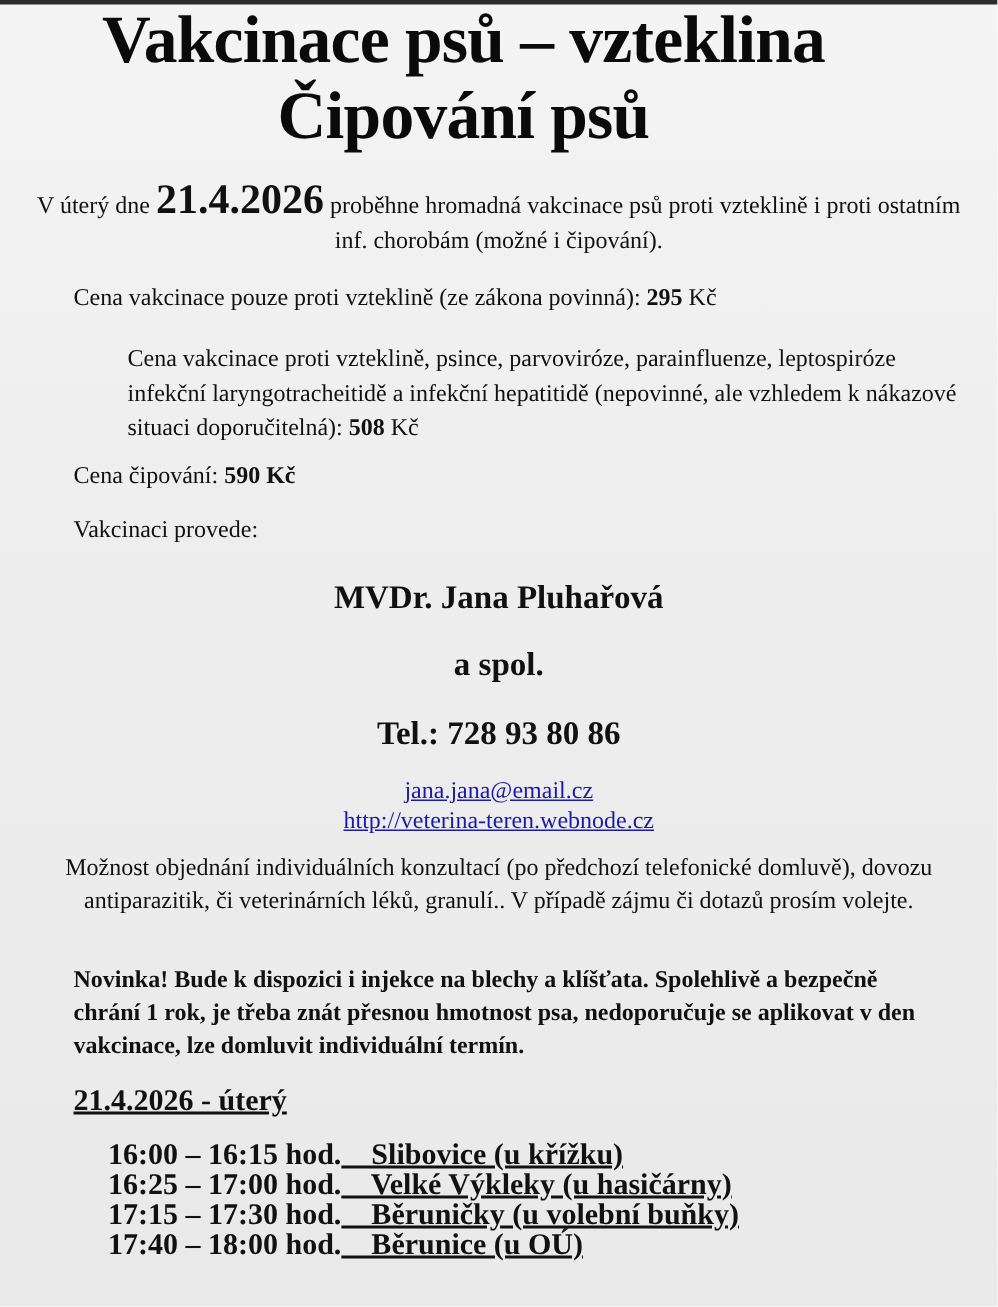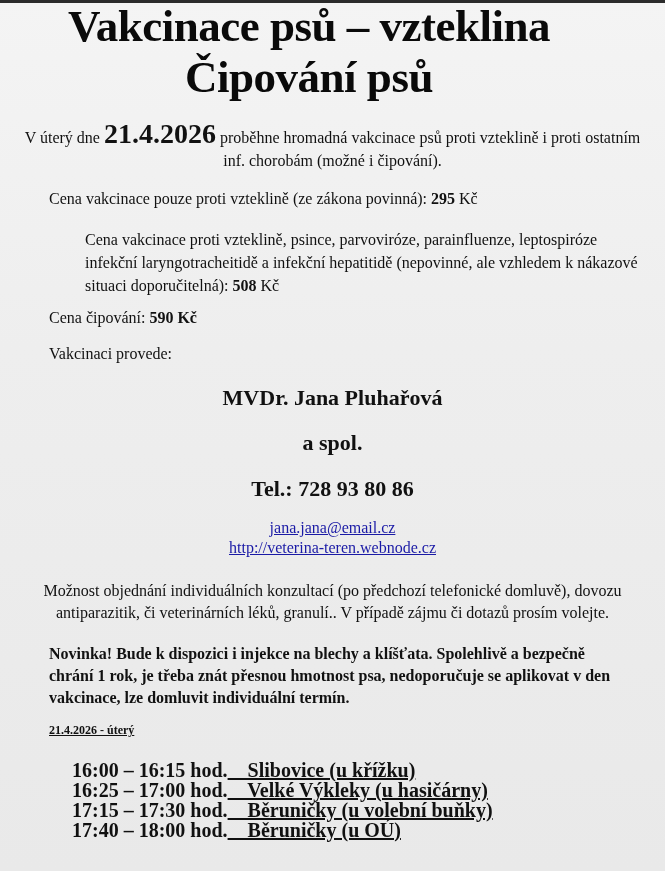--- a/index.html
+++ b/index.html
@@ -37,30 +37,30 @@
     .center-big {
       position: absolute; left: 0; width: 665px; text-align: center;
       font-weight: bold; font-size: 22px; line-height: 26px;
     }
     .links {
       position: absolute; left: 0; width: 665px; top: 518px;
       text-align: center; font-size: 16px; line-height: 20px;
     }
     .links a { color: #1a1aa6; text-decoration: underline; }
     .consult {
-      position: absolute; left: 40px; width: 585px; top: 580px;
+      position: absolute; left: 40px; width: 585px; top: 568px;
       text-align: center; font-size: 16px; line-height: 22px;
     }
     .novinka {
       position: absolute; left: 49px; width: 580px; top: 643px;
       font-weight: bold; font-size: 16px; line-height: 22px;
     }
     .sched-head {
       position: absolute; left: 49px; top: 723px;
-      font-weight: bold; font-size: 12px; text-decoration: underline;
+      font-weight: bold; font-size: 20px; text-decoration: underline;
     }
     .sched {
       position: absolute; left: 72px; top: 760px;
       font-weight: bold; font-size: 20px; line-height: 20px;
     }
     .row { white-space: pre; }
     .row .loc { text-decoration: underline; }
   </style>
 </head>
 <body>
@@ -101,15 +101,15 @@
   <div class="consult">Možnost objednání individuálních konzultací (po předchozí telefonické domluvě), dovozu antiparazitik, či veterinárních léků, granulí.. V případě zájmu či dotazů prosím volejte.</div>
 
   <div class="novinka">Novinka! Bude k dispozici i injekce na blechy a klíšťata. Spolehlivě a bezpečně chrání 1 rok, je třeba znát přesnou hmotnost psa, nedoporučuje se aplikovat v  den vakcinace, lze domluvit individuální termín.</div>
 
   <div class="sched-head">21.4.2026 - úterý</div>
 
   <div class="sched">
     <div class="row"><span>16:00 – 16:15 hod.</span><span class="loc">    Slibovice (u křížku)</span></div>
     <div class="row"><span>16:25 – 17:00 hod.</span><span class="loc">    Velké Výkleky (u hasičárny)</span></div>
     <div class="row"><span>17:15 – 17:30 hod.</span><span class="loc">    Běruničky (u volební buňky)</span></div>
-    <div class="row"><span>17:40 – 18:00 hod.</span><span class="loc">    Běruničky (u OÚ)</span></div>
+    <div class="row"><span>17:40 – 18:00 hod.</span><span class="loc">    Běrunice (u OÚ)</span></div>
   </div>
 </div>
 
 </body></html>

